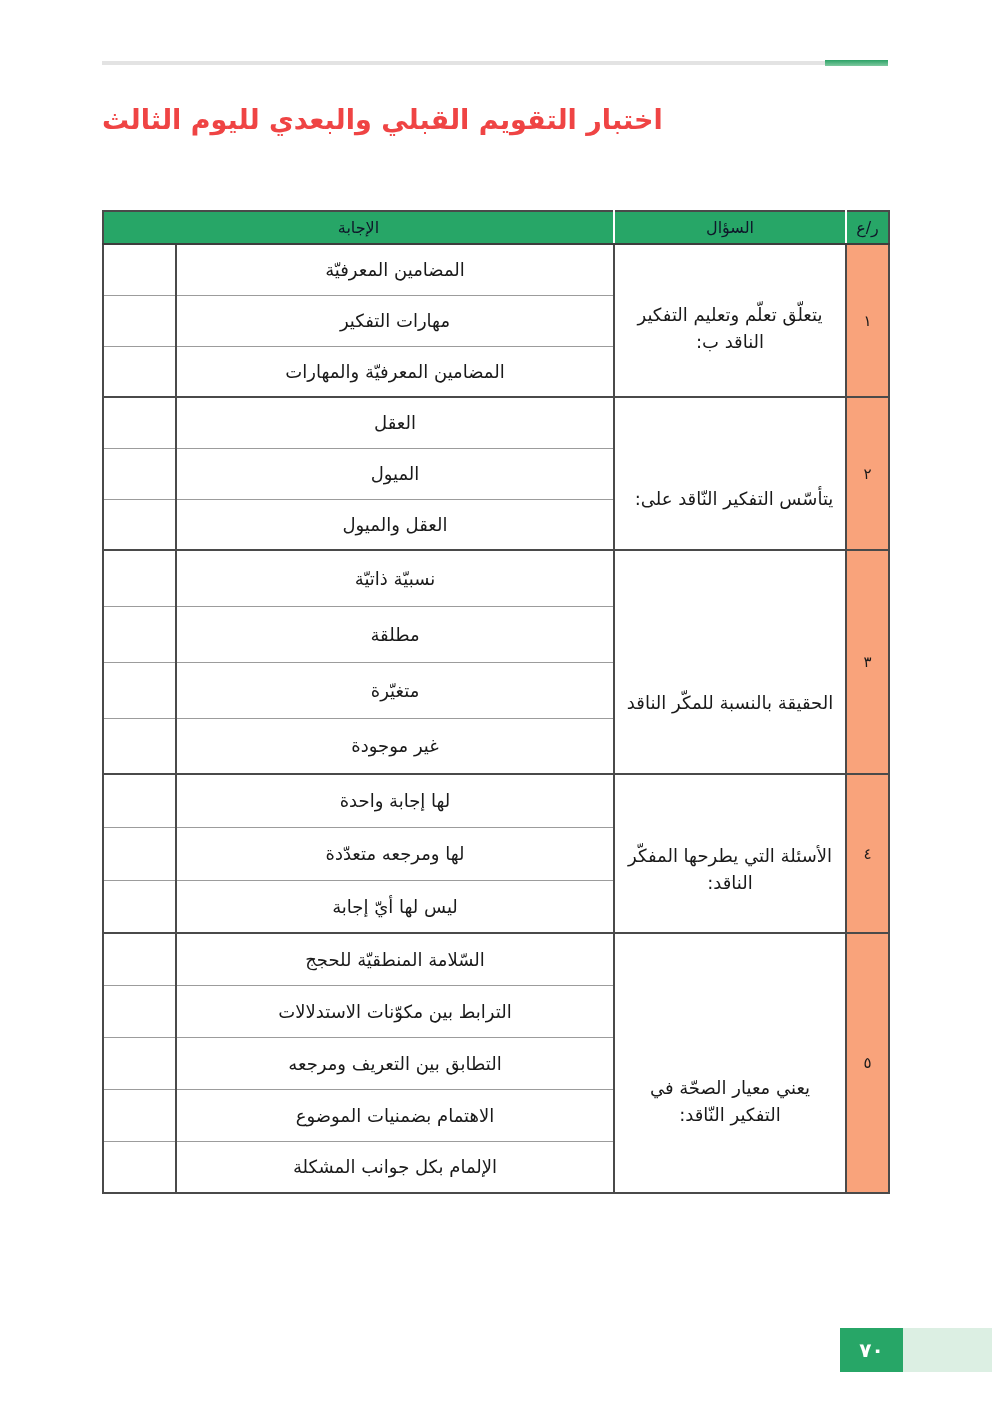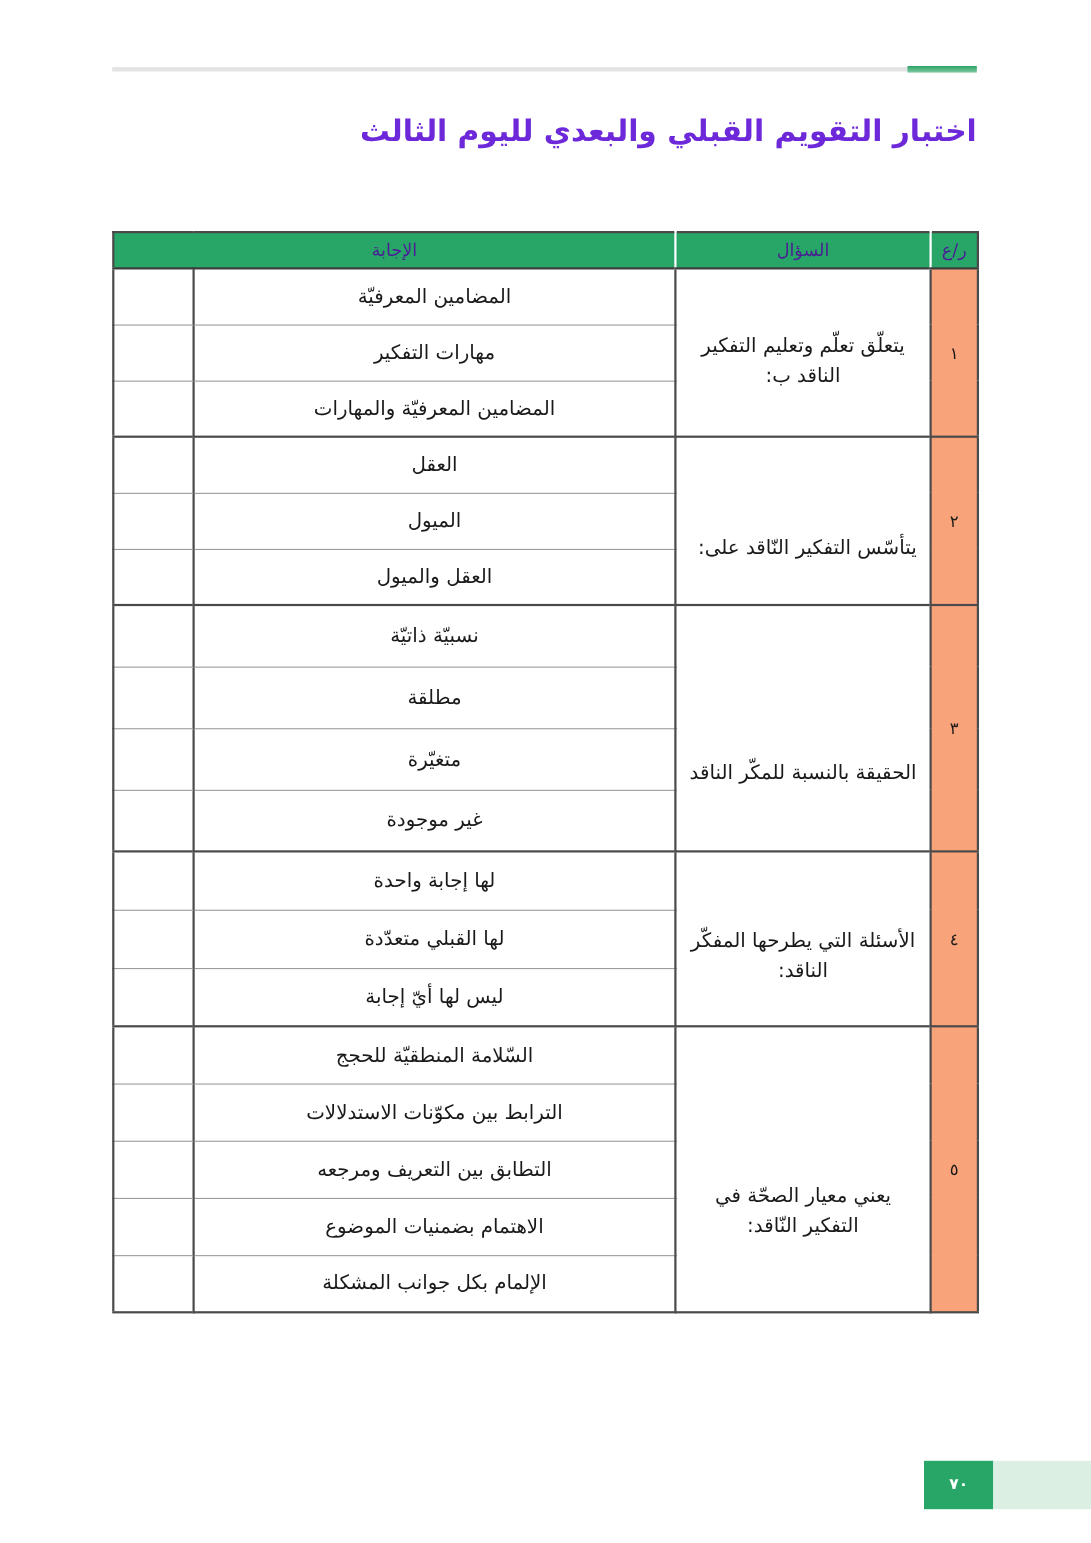--- a/index.html
+++ b/index.html
@@ -18,37 +18,37 @@
   }
   .top-line-green{
     position:absolute; top:-1px; right:0;
     width:63px; height:6px;
     background:linear-gradient(#2ca266,#7fc9a0);
   }
 
   
   .title{
     position:absolute; top:104px; left:102px; width:786px;
-    direction:rtl; text-align:right;
-    font-size:27px; font-weight:bold; color:#6d28d9;
+    direction:rtl; text-align:left;
+    font-size:27px; font-weight:bold; color:#ef4444;
     letter-spacing:0;
   }
 
   
   .assessment{
     position:absolute; top:210px; left:102px;
     border-collapse:collapse; table-layout:fixed;
     width:786px; direction:rtl;
     border:2px solid #4a4a4a;
   }
   col.c-num{width:43px;} col.c-q{width:232px;}
   col.c-ans{width:438px;} col.c-chk{width:73px;}
 
   thead th{
-    background:#27a667; color:#4c1d95;
+    background:#27a667; color:#0f172a;
     font-weight:normal; font-size:16px; height:33px;
     text-align:center; vertical-align:middle;
     border-bottom:2px solid #3d3d3d;
   }
   .h-num,.h-q{ border-left:2px solid #ffffff; }
 
   td{
     font-size:18px; color:#1a1a1a;
     text-align:center; vertical-align:middle;
     background:#ffffff;
@@ -75,21 +75,21 @@
   .q4{padding-top:30px;text-align:center;} .q5{padding-top:76px;}
 
   
   .page-badge{
     position:absolute; top:1328px; left:840px;
     width:152px; height:44px; display:flex; direction:ltr;
   }
   .badge-num{
     width:63px; background:#27a667; color:#ffffff;
     display:flex; align-items:center; justify-content:center;
-    font-size:14px; font-weight:bold;
+    font-size:20px; font-weight:bold;
   }
   .badge-strip{ flex:1; background:#dcefe3; }
 </style>
 </head>
 <body>
 
 <div class="top-line">
   <div class="top-line-green"></div>
 </div>
 
@@ -166,21 +166,21 @@
   </tbody>
 
   <tbody>
     <tr>
       <td class="num" rowspan="3">٤</td>
       <td class="q q4" rowspan="3">الأسئلة التي يطرحها المفكّر الناقد:</td>
       <td class="ans a4">لها إجابة واحدة</td>
       <td class="chk a4"></td>
     </tr>
     <tr>
-      <td class="ans a4">لها القبلي متعدّدة</td>
+      <td class="ans a4">لها ومرجعه متعدّدة</td>
       <td class="chk a4"></td>
     </tr>
     <tr>
       <td class="ans a4">ليس لها أيّ إجابة</td>
       <td class="chk a4"></td>
     </tr>
   </tbody>
 
   <tbody>
     <tr>

